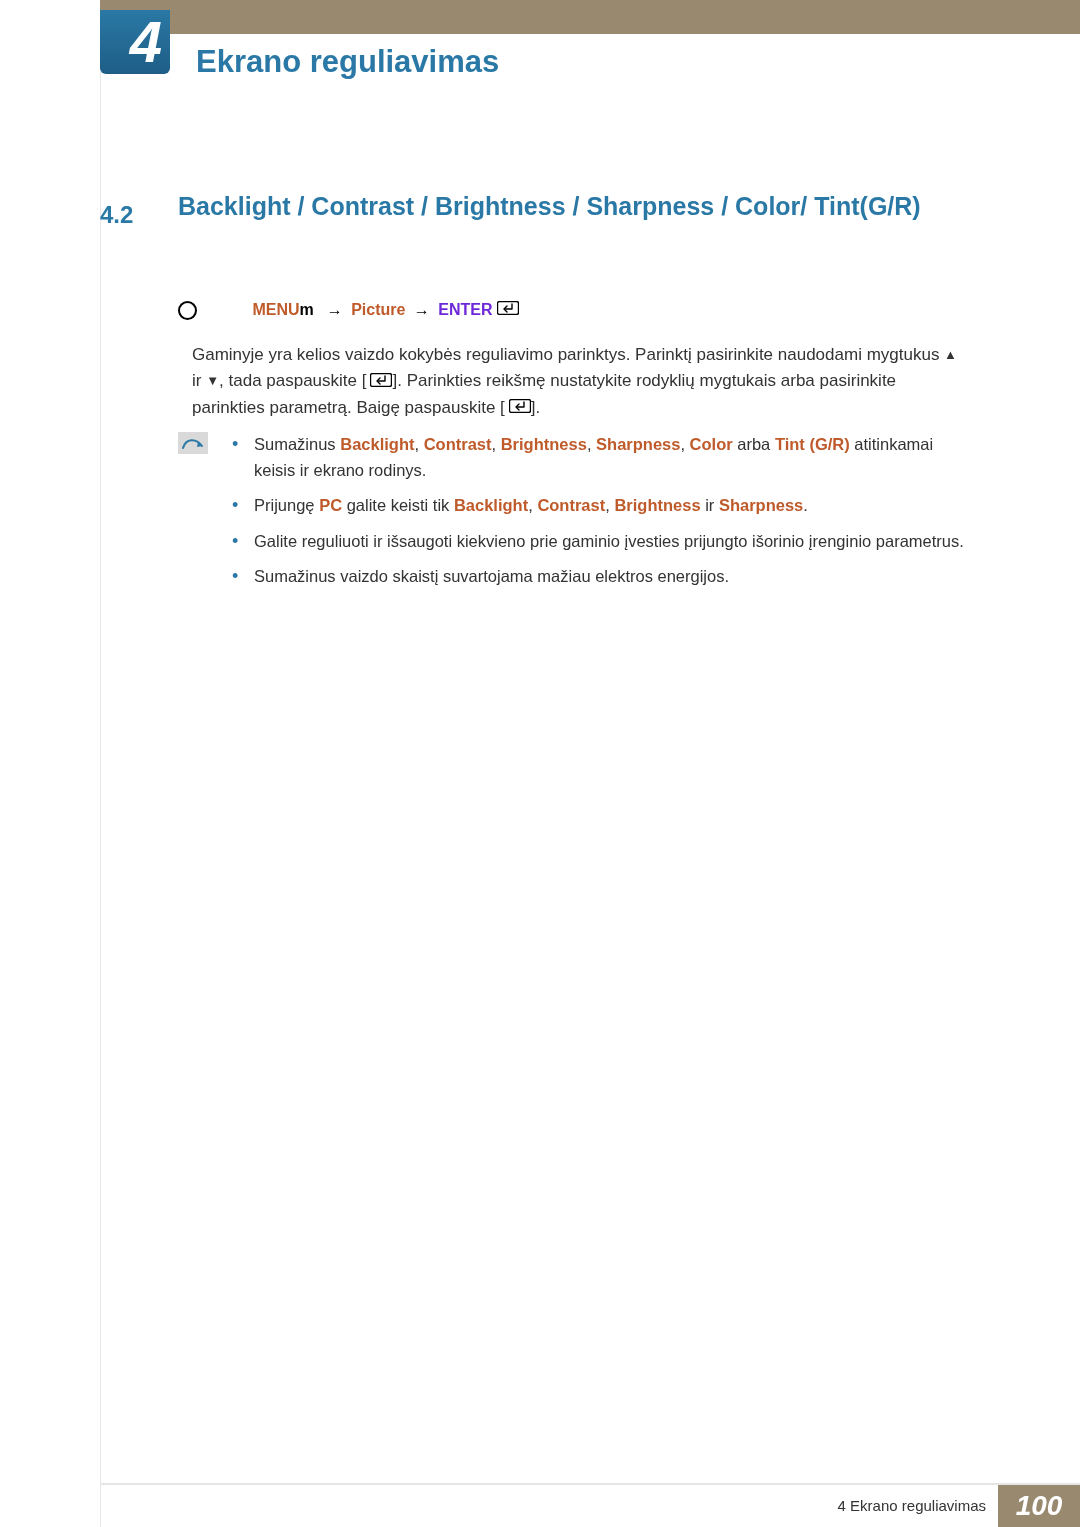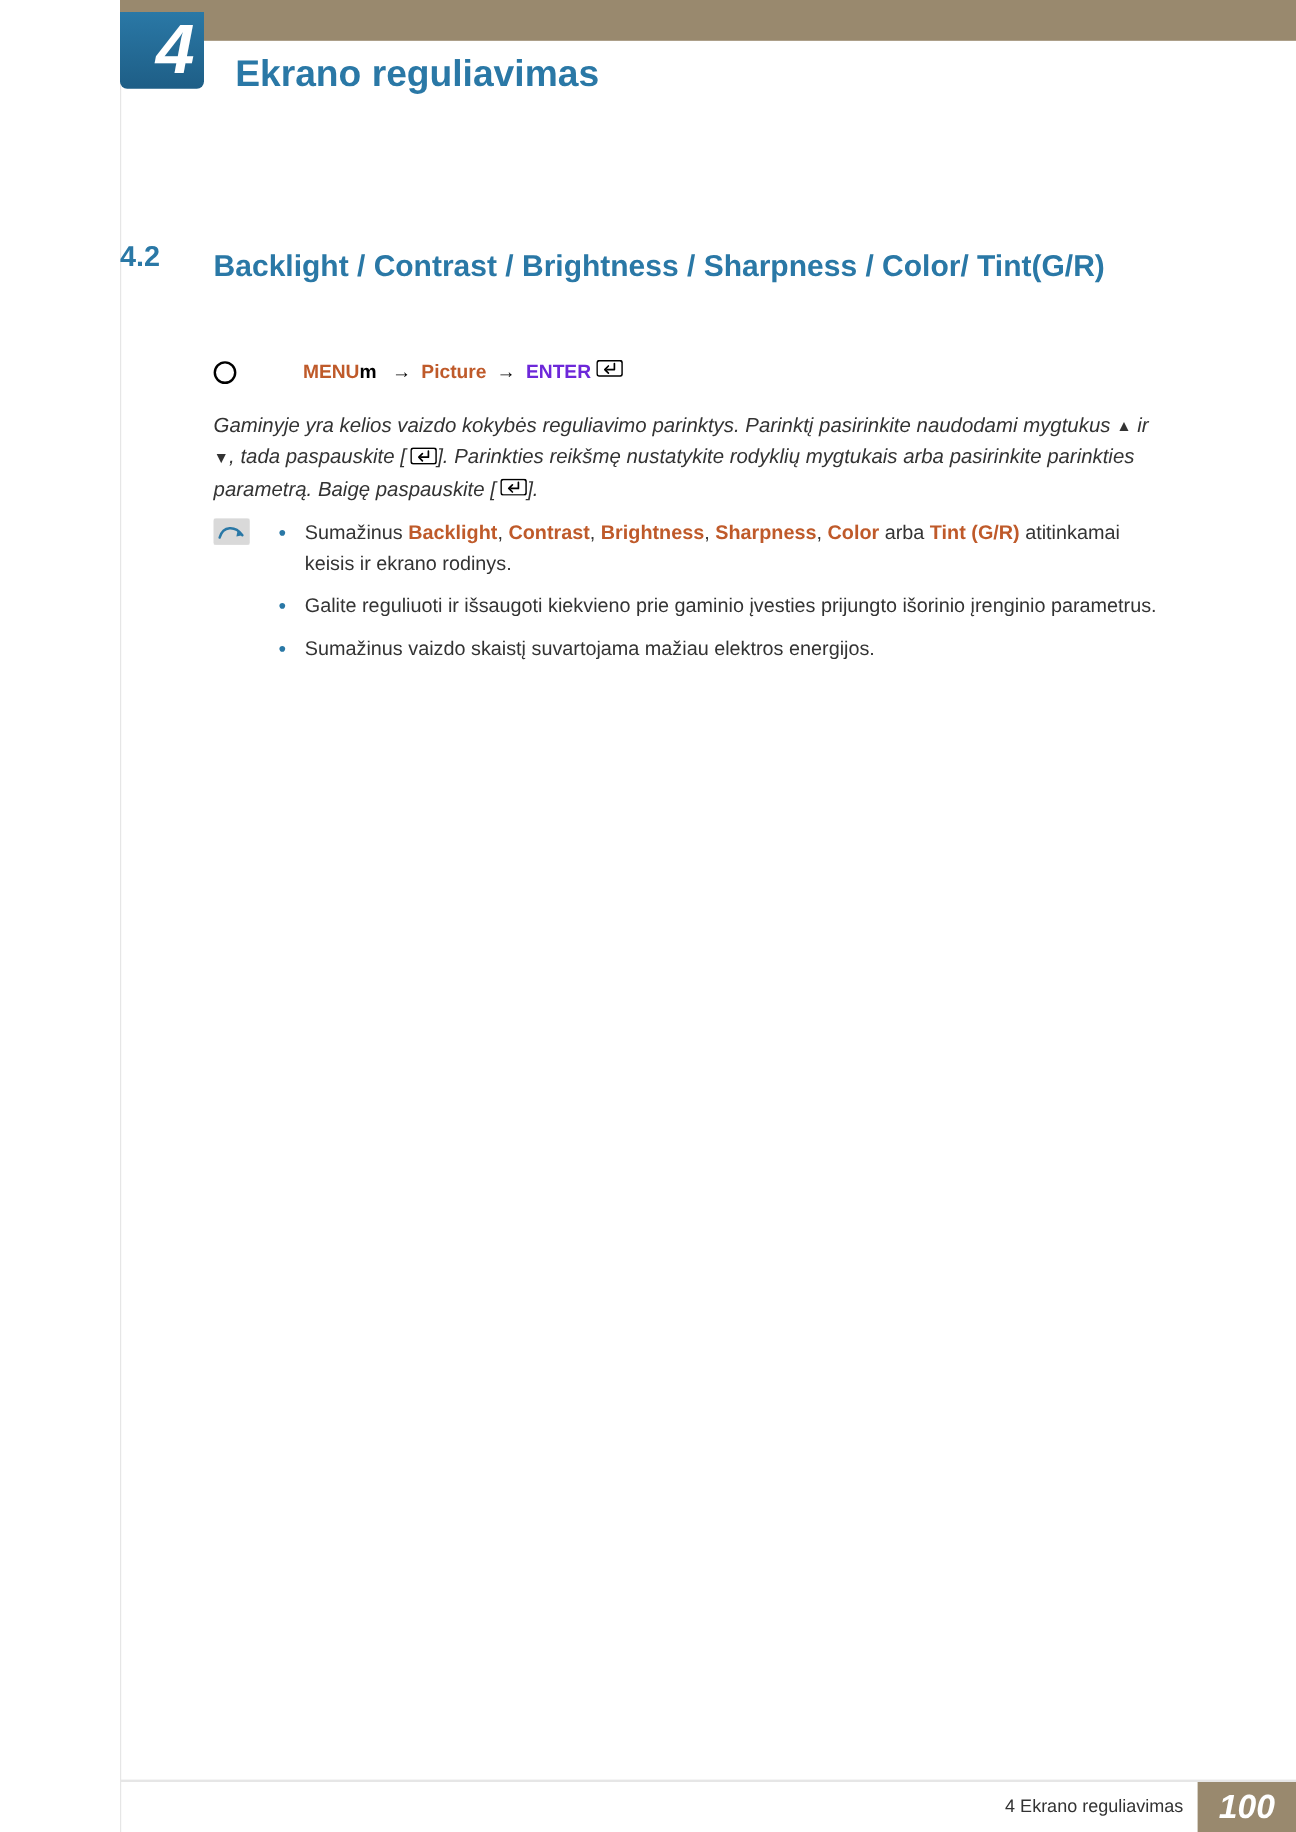--- a/index.html
+++ b/index.html
@@ -67,21 +67,20 @@
   }
   .section-title {
     position: absolute;
     top: 190px;
     left: 178px;
     right: 130px;
     font-size: 25px;
     font-weight: bold;
     color: #2a78a6;
     line-height: 1.35;
-    margin-top: 16px;
   }
   .nav-block {
     position: absolute;
     top: 298px;
     left: 178px;
     font-size: 16px;
   }
   .nav-block .donut {
     display: inline-block;
     width: 15px;
@@ -101,21 +100,21 @@
     vertical-align:middle;
     margin-left:4px;
   }
   .body-text {
     position: absolute;
     top: 342px;
     left: 178px;
     right: 110px;
     color: #333;
   }
-  .body-text p { margin: 0 0 8px 0; font-style: italic; }
+  .body-text p { margin: 0 0 8px 14px; }
   .triang { font-size: 13px; vertical-align: middle;}
   .note-block {
     position: absolute;
     top: 432px;
     left: 178px;
     right: 110px;
   }
   .note-icon {
     position: absolute;
     top: 0;
@@ -234,20 +233,23 @@
         <rect width="30" height="22" fill="#d9d9d9"></rect>
         <path d="M5 16 C 8 6, 18 6, 24 14" fill="none" stroke="#2a78a6" stroke-width="2" stroke-linecap="round"></path>
         <path d="M20 10 l4 4 l-5 1 z" fill="#2a78a6"></path>
       </svg>
   </div>
   <div class="note-list">
     <div class="item">
       <span>Sumažinus </span><span class="hl">Backlight</span><span>, </span><span class="hl">Contrast</span><span>, </span><span class="hl">Brightness</span><span>, </span><span class="hl">Sharpness</span><span>, </span><span class="hl">Color</span><span> arba </span><span class="hl">Tint (G/R)</span><span> atitinkamai keisis ir ekrano rodinys.</span>
     </div>
     <div class="item">
+      <span>Prijungę </span><span class="hl">PC</span><span> galite keisti tik </span><span class="hl">Backlight</span><span>, </span><span class="hl">Contrast</span><span>, </span><span class="hl">Brightness</span><span> ir </span><span class="hl">Sharpness</span><span>.</span>
+    </div>
+    <div class="item">
       <span>Galite reguliuoti ir išsaugoti kiekvieno prie gaminio įvesties prijungto išorinio įrenginio parametrus.</span>
     </div>
     <div class="item">
       <span>Sumažinus vaizdo skaistį suvartojama mažiau elektros energijos.</span>
     </div>
   </div>
 </div>
 
 <div class="footer">
   <div class="footer-line"></div>

